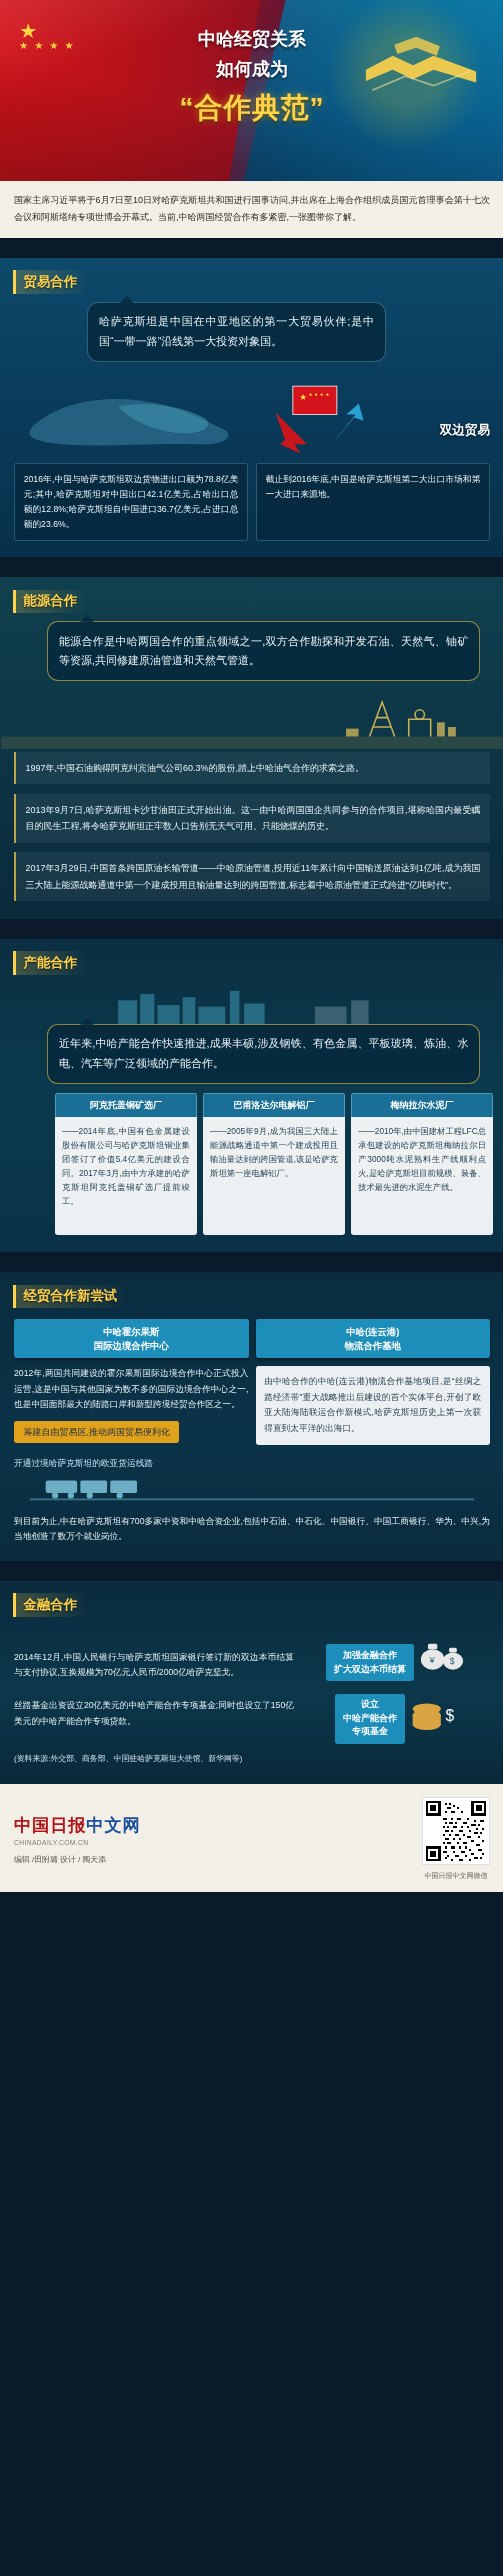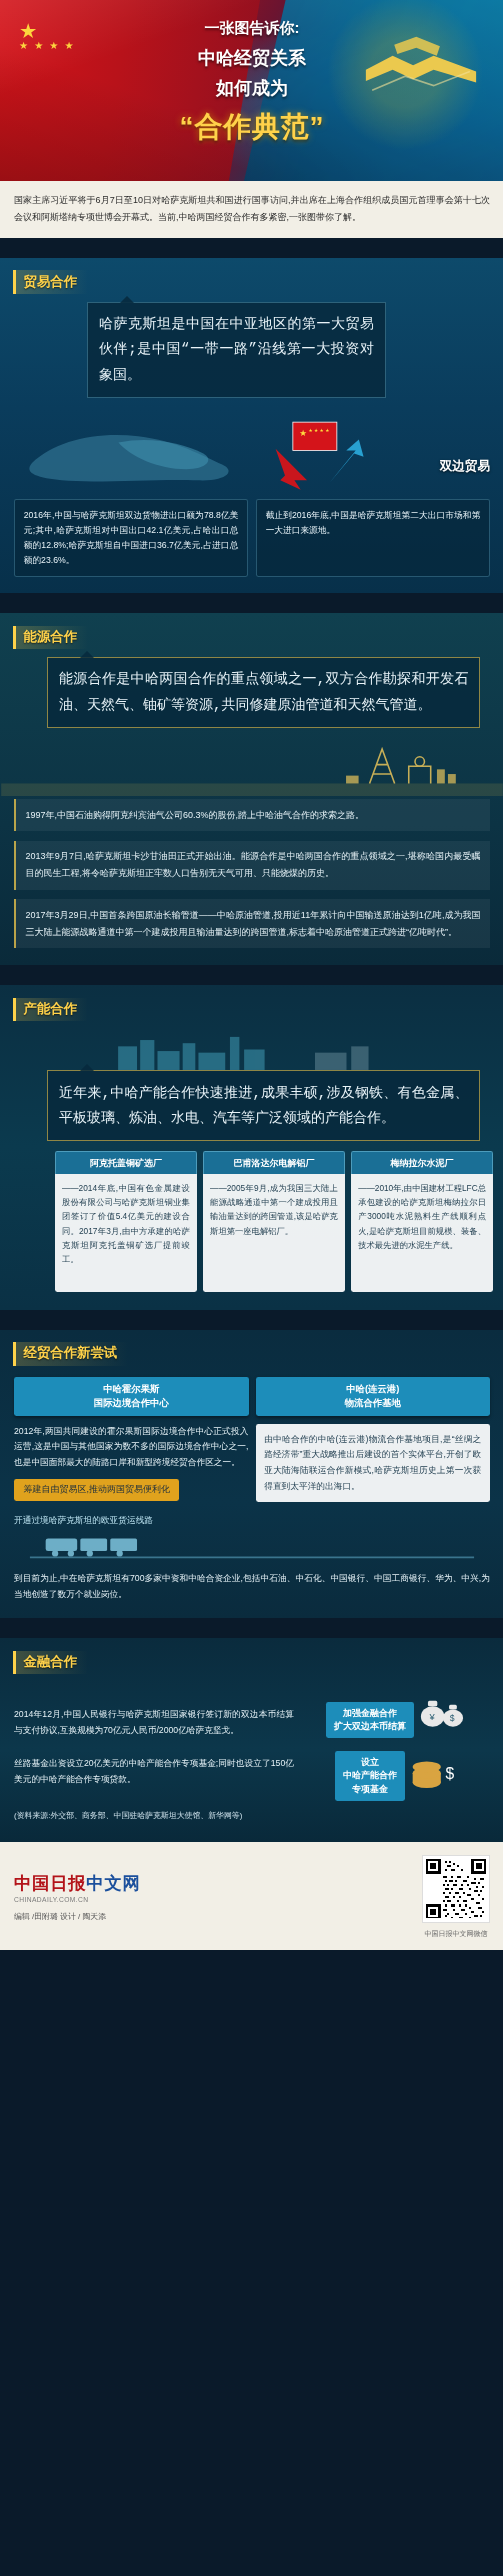--- a/index.html
+++ b/index.html
@@ -107,27 +107,26 @@
     background: linear-gradient(90deg, rgba(255,210,74,0.22), rgba(255,210,74,0.0));
     border-left: 3.1px solid #ffd24a;
     text-shadow: 0 0.8px 1.6px rgba(0,0,0,.6);
   }
 
   .callout {
     position: relative;
     margin: 0 14px 9.4px 14px;
     background: rgba(255,255,255,0.92);
     color: #1d3b4d;
-    border-radius: 0;
+    border-radius: 11px;
     padding: 9.4px 11px;
-    font-size: 14px;
+    font-size: 11px;
     line-height: 1.8;
     text-align: justify;
     box-shadow: 0 1.6px 4.7px rgba(0,0,0,.35);
-    font-family: Liberation Mono, monospace;
   }
   .callout.dark {
     background: rgba(6,40,60,0.82);
     color: #e8f3f8;
     border: 0.8px solid rgba(120,200,230,0.35);
     box-shadow: none;
   }
   .callout.yellowborder {
     border: 0.8px solid rgba(255,210,74,0.55);
   }
@@ -310,21 +309,20 @@
     <svg class="hands" viewBox="0 0 160 110">
       <g fill="#ffd24a" opacity="0.95">
         <path d="M10 58 L44 40 L70 52 L96 40 L150 60 L150 74 L96 58 L70 70 L44 58 L10 72 Z"></path>
         <path d="M46 26 L74 16 L104 28 L100 40 L74 30 L50 38 Z" opacity="0.85"></path>
       </g>
       <g stroke="#ffe79a" stroke-width="2" fill="none" opacity="0.6">
         <path d="M18 84 L60 66 L96 78 L142 60"></path>
       </g>
     </svg>
     <div class="hero-text">
-      <div class="l1">一张图告诉你:</div>
       <div class="l2">中哈经贸关系</div>
       <div class="l3">如何成为</div>
       <div class="l4">“合作典范”</div>
     </div>
   </div>
 
   <div class="intro">国家主席习近平将于6月7日至10日对哈萨克斯坦共和国进行国事访问,并出席在上海合作组织成员国元首理事会第十七次会议和阿斯塔纳专项世博会开幕式。当前,中哈两国经贸合作有多紧密,一张图带你了解。</div>
 
   <div class="band trade">
     <div class="sec-title">贸易合作</div>
@@ -373,21 +371,21 @@
         </g>
         <g fill="#e8c45a" opacity="0.7">
           <rect x="556" y="40" width="10" height="18"></rect>
           <rect x="570" y="46" width="10" height="12"></rect>
           <rect x="440" y="48" width="16" height="10"></rect>
         </g>
       </svg>
     </div>
 
     <div class="plain boxed">1997年,中国石油购得阿克纠宾油气公司60.3%的股份,踏上中哈油气合作的求索之路。</div>
-    <div class="plain boxed">2013年9月7日,哈萨克斯坦卡沙甘油田正式开始出油。能源合作是中哈两国合作的重点领域之一,堪称哈国内最受瞩目的民生工程,将令哈萨克斯坦正牢数人口告别无天气可用、只能烧煤的历史。</div>
+    <div class="plain boxed">2013年9月7日,哈萨克斯坦卡沙甘油田正式开始出油。这一由中哈两国国企共同参与的合作项目,堪称哈国内最受瞩目的民生工程,将令哈萨克斯坦正牢数人口告别无天气可用、只能烧煤的历史。</div>
     <div class="plain boxed">2017年3月29日,中国首条跨国原油长输管道——中哈原油管道,投用近11年累计向中国输送原油达到1亿吨,成为我国三大陆上能源战略通道中第一个建成投用且输油量达到的跨国管道,标志着中哈原油管道正式跨进“亿吨时代”。</div>
   </div>
 
   <div class="band capacity">
     <div class="sec-title">产能合作</div>
 
     <svg width="504" height="41" viewBox="0 0 640 52" style="display:block">
       <g fill="#2f7a92" opacity="0.8">
         <rect x="150" y="22" width="24" height="30"></rect>
         <rect x="178" y="14" width="18" height="38"></rect>

